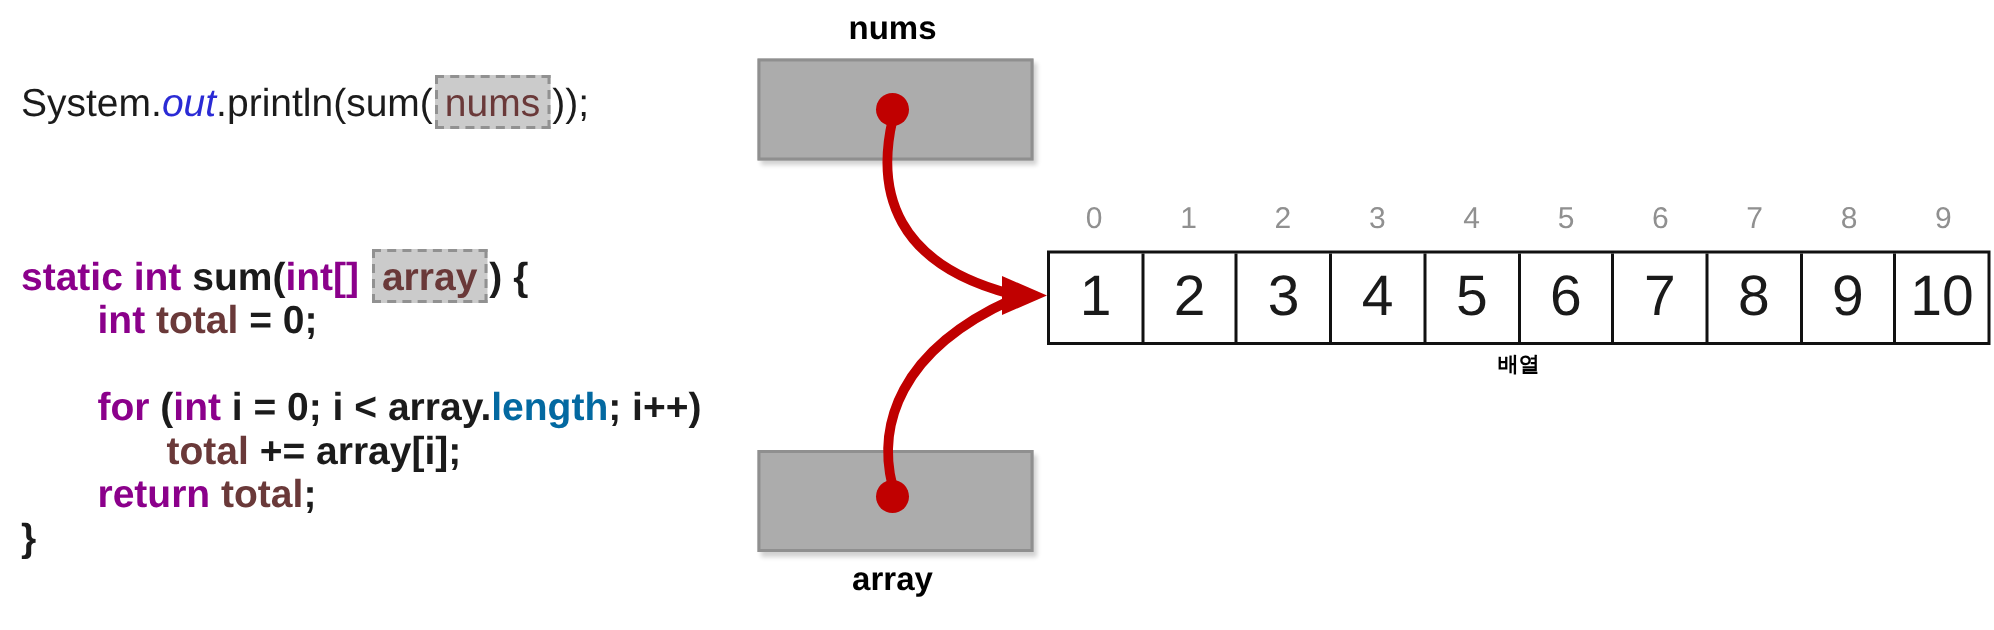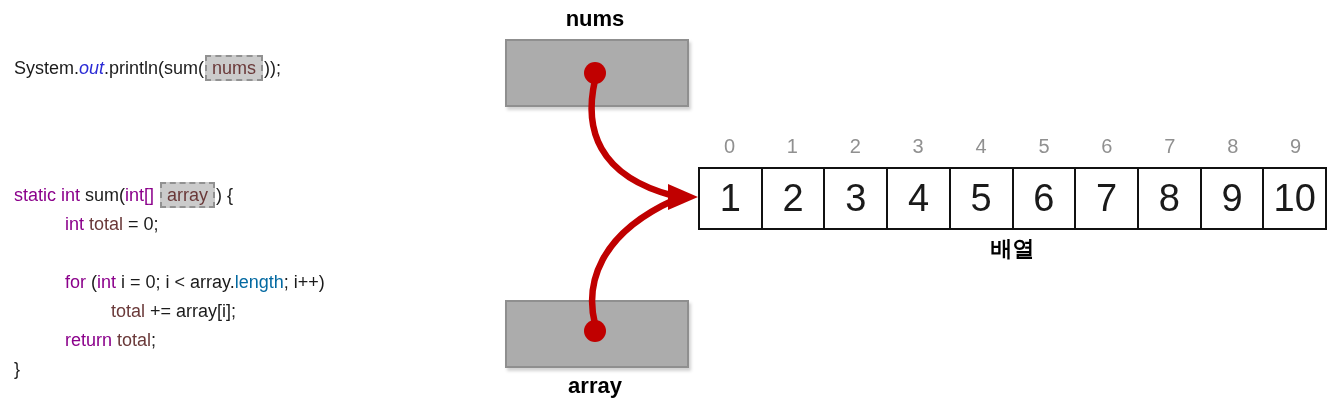--- a/index.html
+++ b/index.html
@@ -1,23 +1,23 @@
 <!DOCTYPE html>
 <html><head>
 <meta charset="utf-8">
 <style>
   html,body{margin:0;padding:0;background:#ffffff;}
   .canvas{
     position:relative;width:1329px;height:420px;background:#ffffff;
     font-family:"Liberation Sans", sans-serif;overflow:hidden;
   }
   
-  .code{position:absolute;font-size:18px;line-height:29px;color:#1b1b1b;white-space:pre;}
+  .code{position:absolute;font-size:26px;line-height:29px;color:#1b1b1b;white-space:pre;}
   .call-line{left:14px;top:54px;}
-  .fn-block{left:14px;top:181px;}
+  .fn-block{left:14px;top:170px;font-weight:bold;}
   .code-line{min-height:29px;}
   .ind0{padding-left:0;}
   .ind1{padding-left:51px;}
   .ind2{padding-left:97px;}
   .seg-p{color:#1b1b1b;}
   .seg-k{color:#8b008b;}
   .seg-b{color:#0369a1;}
   .seg-bi{color:#2b2bd5;font-style:italic;}
   .seg-v{color:#6a3939;margin-top:40px;}
   .seg-hv{color:#6a3939;background:#cbcbcb;border:2px dashed #919191;padding:1px 5px;margin:0 1px;}
@@ -44,21 +44,21 @@
     position:absolute;left:698px;top:167px;width:629px;height:63px;
     display:flex;border:2px solid #111;box-sizing:border-box;background:#fff;
   }
   .cell-row .cell{
     flex:1;display:flex;align-items:center;justify-content:center;
     font-size:38px;color:#1a1a1a;border-right:2px solid #111;
   }
   .cell-row .cell:last-child{border-right:none;}
   .array-caption{
     position:absolute;left:698px;top:234px;width:629px;text-align:center;
-    font-size:22px;font-weight:bold;color:#000;
+    font-size:14px;font-weight:bold;color:#000;
   }
   
   .arrows{position:absolute;left:0;top:0;width:1329px;height:420px;pointer-events:none;}
 </style>
 </head>
 <body>
 
 <div class="canvas">
 
   <div class="code call-line"><span class="seg-p">System.</span><span class="seg-bi">out</span><span class="seg-p">.println(sum(</span><span class="seg-hv">nums</span><span class="seg-p">));</span></div>

